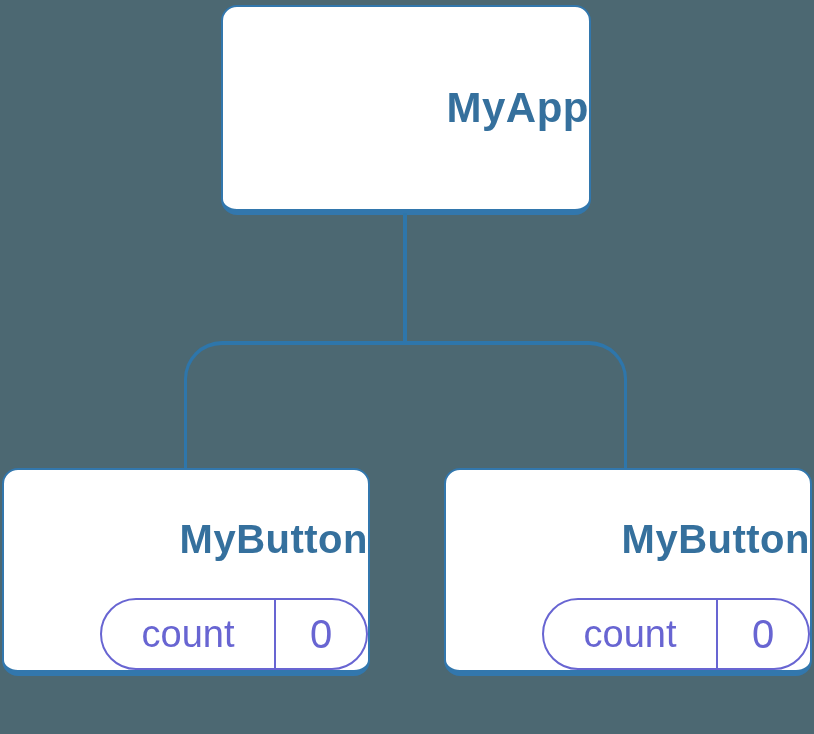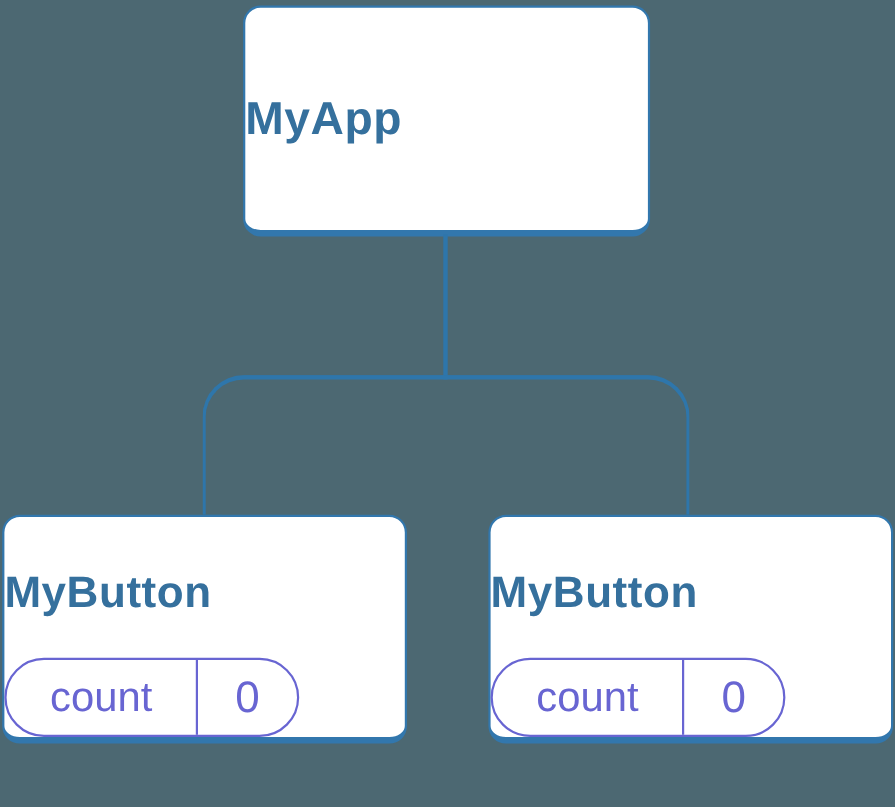--- a/index.html
+++ b/index.html
@@ -16,21 +16,21 @@
   }
   .node {
     position: absolute;
     background: #ffffff;
     border: 2px solid #3277ad;
     border-bottom-width: 6px;
     border-radius: 16px;
     box-sizing: border-box;
     display: flex;
     flex-direction: column;
-    align-items: flex-start;
+    align-items: flex-end;
   }
   .node-root {
     left: 221px;
     top: 5px;
     width: 370px;
     height: 210px;
     justify-content: center;
   }
   .node-title {
     color: #35709d;

